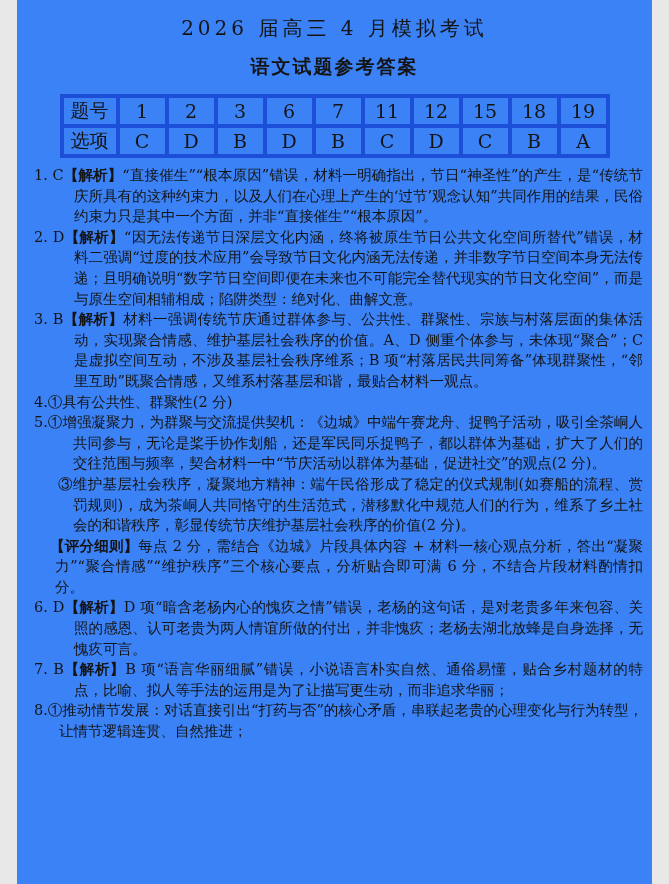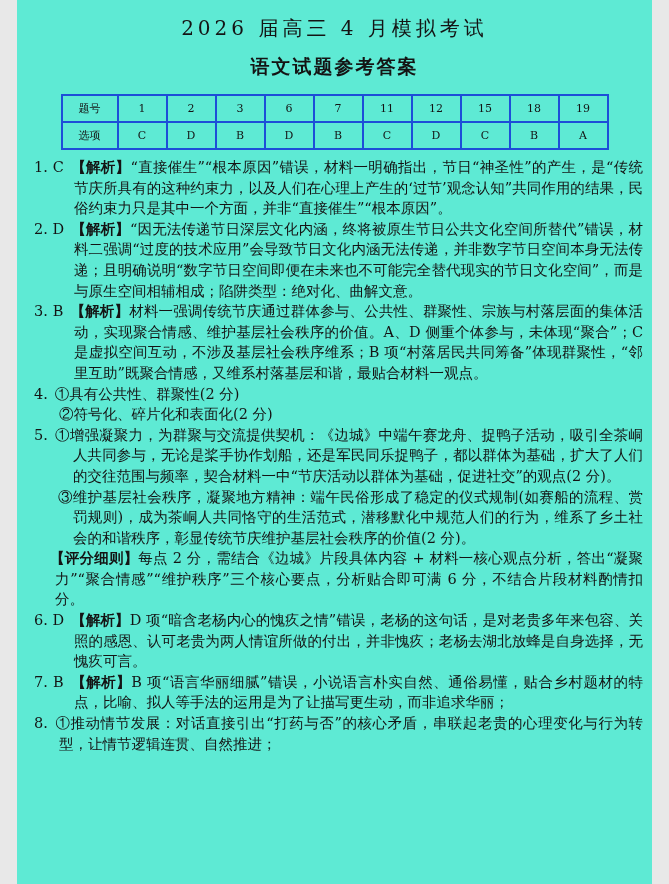--- a/index.html
+++ b/index.html
@@ -1,20 +1,20 @@
 <!DOCTYPE html>
 <html lang="zh"><head>
 <meta charset="utf-8">
 <style>
   html,body{margin:0;padding:0;background:#e8e8e8;}
   .sheet{
     position:relative;
     width:635px;height:884px;
     margin:0 auto;
-    background:#5eead4;
+    background:#3b82f6;
     color:#141414;
     font-family:"DejaVu Serif","Liberation Serif",serif;
     overflow:hidden;
     box-sizing:border-box;
   }
   .title{
     margin:0;padding-top:15px;
     text-align:center;
     font-size:20px;font-weight:400;
     letter-spacing:4px;
@@ -27,35 +27,35 @@
     letter-spacing:2px;
   }
   table.answer-key{
     margin:14px auto 0;
     border-collapse:collapse;
     border:2px solid #000;
     table-layout:fixed;
     width:546px;
   }
   table.answer-key td{
-    border:2px solid #1d4ed8;
+    border:4px solid #1d4ed8;
     height:25px;
     text-align:center;
     vertical-align:middle;
-    font-size:11px;
+    font-size:19px;
     padding:0;
   }
   .explanations{
     margin:7px 9px 0;
     font-size:14.5px;
     line-height:20.6px;
     text-align:justify;
   }
   .explanations p{margin:0;}
-  .lbl{margin-right:7px;}
+  .lbl{}
   .tag{
     font-weight:700;
     font-family:"DejaVu Sans","Liberation Sans",sans-serif;
   }
   
   .c0{padding-left:48px;text-indent:-40px;} 
   .c1{padding-left:33px;text-indent:-25px;} 
   .c2{padding-left:33px;text-indent:0;}     
   .c3{padding-left:47px;text-indent:-39px;} 
   .c4{padding-left:47px;text-indent:-15px;} 
@@ -123,21 +123,20 @@
     </table>
 
   <section class="explanations">
     <p class="c0"><span class="lbl">1. C</span><b class="tag">【解析】</b><span>“直接催生”“根本原因”错误，材料一明确指出，节日“神圣性”的产生，是“传统节庆所具有的这种约束力，以及人们在心理上产生的‘过节’观念认知”共同作用的结果，民俗约束力只是其中一个方面，并非“直接催生”“根本原因”。</span></p>
 
     <p class="c0"><span class="lbl">2. D</span><b class="tag">【解析】</b><span>“因无法传递节日深层文化内涵，终将被原生节日公共文化空间所替代”错误，材料二强调“过度的技术应用”会导致节日文化内涵无法传递，并非数字节日空间本身无法传递；且明确说明“数字节日空间即便在未来也不可能完全替代现实的节日文化空间”，而是与原生空间相辅相成；陷阱类型：绝对化、曲解文意。</span></p>
 
     <p class="c0"><span class="lbl">3. B</span><b class="tag">【解析】</b><span>材料一强调传统节庆通过群体参与、公共性、群聚性、宗族与村落层面的集体活动，实现聚合情感、维护基层社会秩序的价值。A、D 侧重个体参与，未体现“聚合”；C 是虚拟空间互动，不涉及基层社会秩序维系；B 项“村落居民共同筹备”体现群聚性，“邻里互助”既聚合情感，又维系村落基层和谐，最贴合材料一观点。</span></p>
 
     <p class="c1"><span class="lbl">4.</span><span>①具有公共性、群聚性(2 分)</span></p>
-    <p class="c2"><span>②符号化、碎片化和表面化(2 分)</span></p>
 
     <p class="c3"><span class="lbl">5.</span><span>①增强凝聚力，为群聚与交流提供契机：《边城》中端午赛龙舟、捉鸭子活动，吸引全茶峒人共同参与，无论是桨手协作划船，还是军民同乐捉鸭子，都以群体为基础，扩大了人们的交往范围与频率，契合材料一中“节庆活动以群体为基础，促进社交”的观点(2 分)。</span></p>
     <p class="c4"><span>③维护基层社会秩序，凝聚地方精神：端午民俗形成了稳定的仪式规制(如赛船的流程、赏罚规则)，成为茶峒人共同恪守的生活范式，潜移默化中规范人们的行为，维系了乡土社会的和谐秩序，彰显传统节庆维护基层社会秩序的价值(2 分)。</span></p>
     <p class="c5"><b class="tag">【评分细则】</b><span>每点 2 分，需结合《边城》片段具体内容 + 材料一核心观点分析，答出“凝聚力”“聚合情感”“维护秩序”三个核心要点，分析贴合即可满 6 分，不结合片段材料酌情扣分。</span></p>
 
     <p class="c0"><span class="lbl">6. D</span><b class="tag">【解析】</b><span>D 项“暗含老杨内心的愧疚之情”错误，老杨的这句话，是对老贵多年来包容、关照的感恩、认可老贵为两人情谊所做的付出，并非愧疚；老杨去湖北放蜂是自身选择，无愧疚可言。</span></p>
 
     <p class="c0"><span class="lbl">7. B</span><b class="tag">【解析】</b><span>B 项“语言华丽细腻”错误，小说语言朴实自然、通俗易懂，贴合乡村题材的特点，比喻、拟人等手法的运用是为了让描写更生动，而非追求华丽；</span></p>
 
     <p class="c1"><span class="lbl">8.</span><span>①推动情节发展：对话直接引出“打药与否”的核心矛盾，串联起老贵的心理变化与行为转型，让情节逻辑连贯、自然推进；</span></p>

